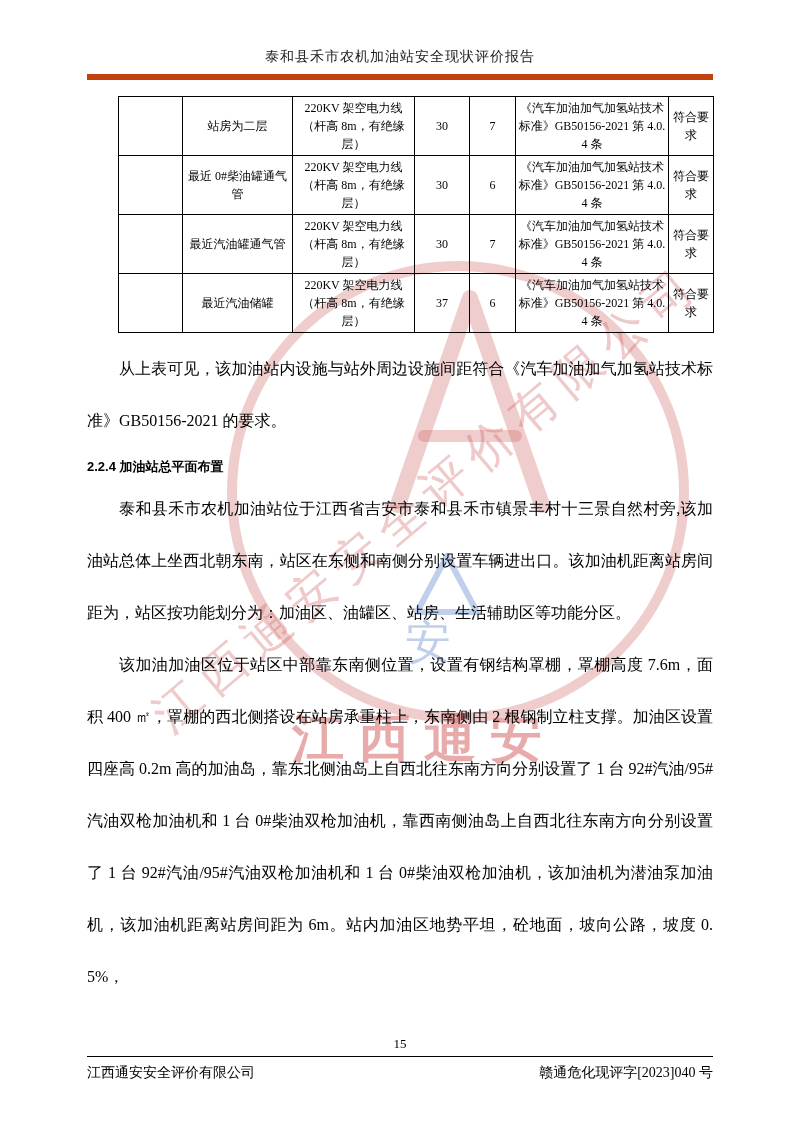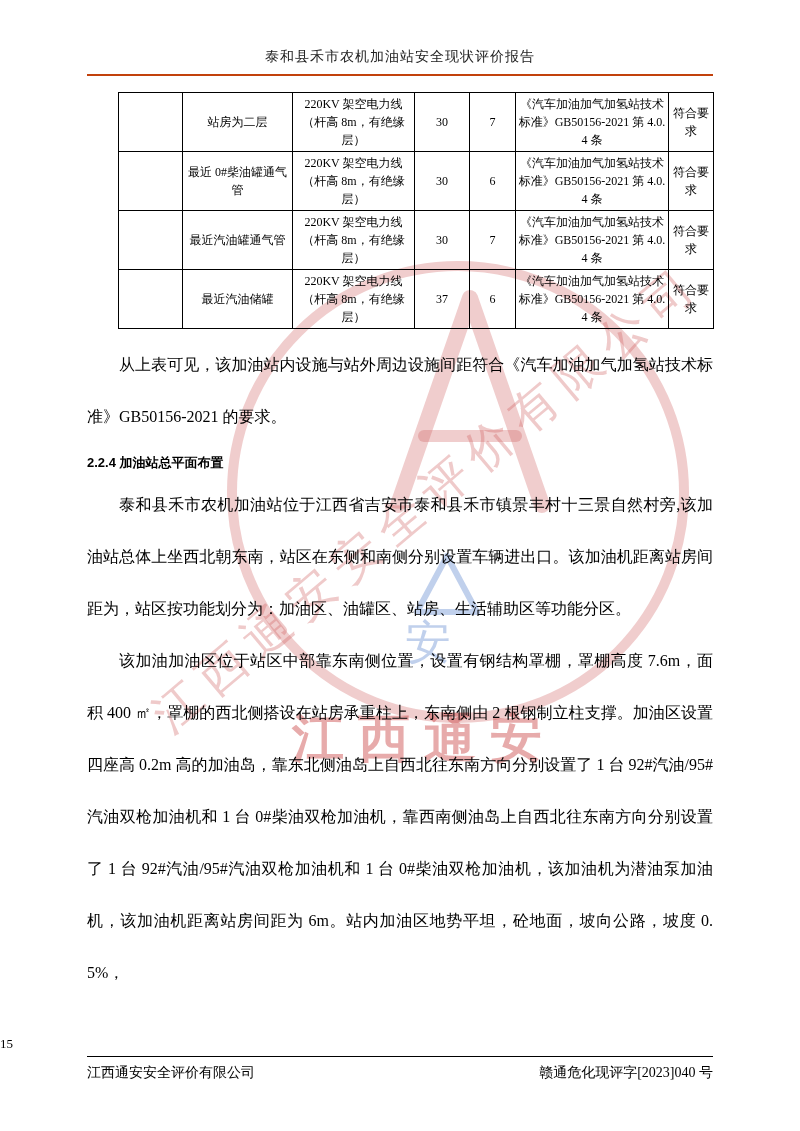--- a/index.html
+++ b/index.html
@@ -19,21 +19,21 @@
     top: 48px;
     width: 626px;
     z-index: 1;
   }
   .doc-header {
     text-align: center;
     font-size: 14px;
     letter-spacing: 1px;
     color: #222;
     padding-bottom: 8px;
-    border-bottom: 2px solid #c2410c;
+    border-bottom: 6px solid #c2410c;
     margin-bottom: 16px;
   }
   table.spacing-table {
     margin-left: 31px;
     width: 595px;
     border-collapse: collapse;
     table-layout: fixed;
     font-size: 12px;
     line-height: 1.5;
   }
@@ -65,20 +65,21 @@
     font-size: 13px;
     font-weight: bold;
     line-height: 24px;
     margin: 8px 0 4px 0;
   }
   .page-number {
     position: absolute;
     left: 0;
     top: 1036px;
     width: 800px;
+    text-align: center;
     font-size: 13px;
     z-index: 1;
   }
   .doc-footer {
     position: absolute;
     left: 87px;
     top: 1056px;
     width: 626px;
     border-top: 1px solid #000;
     padding-top: 7px;

